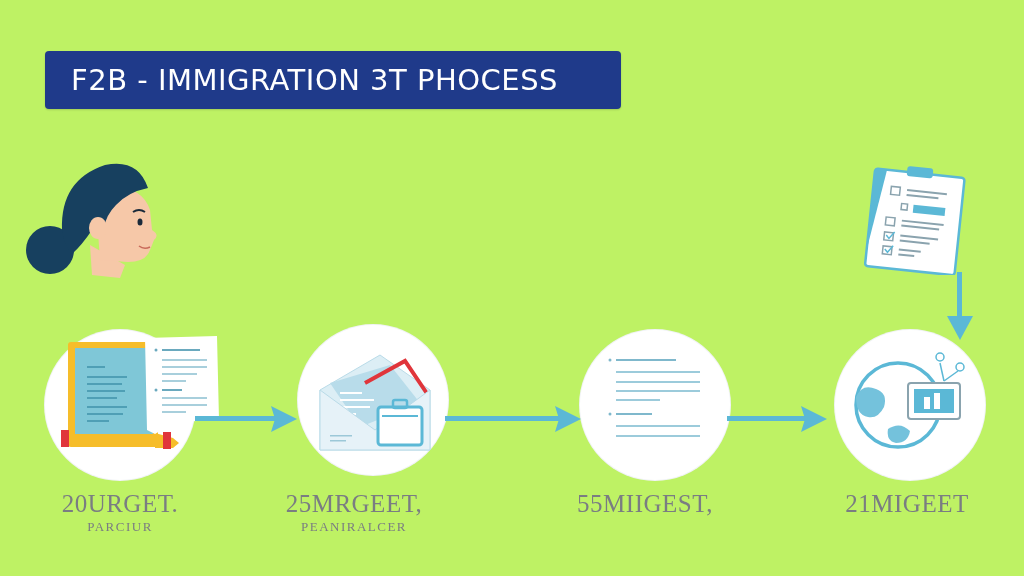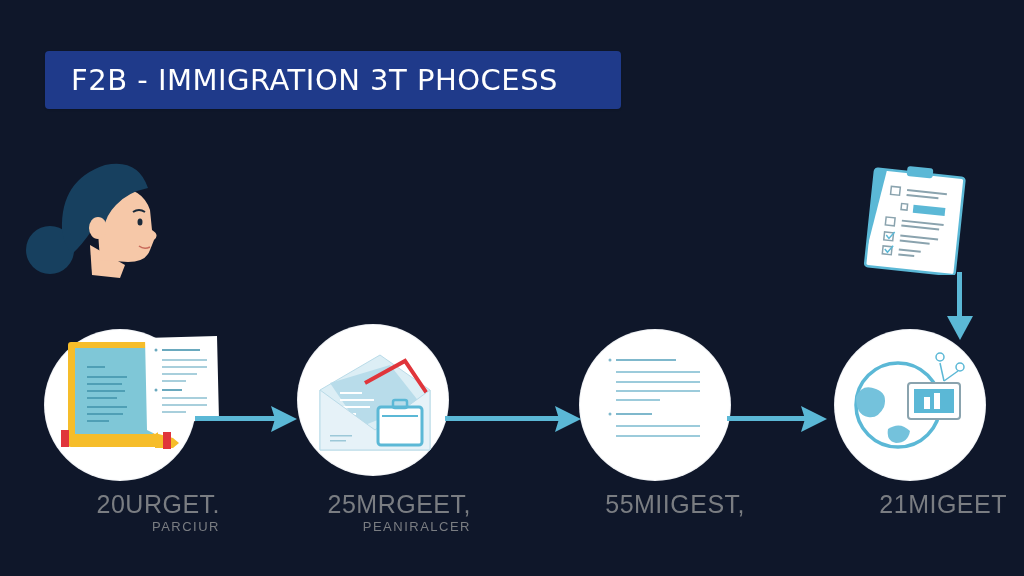--- a/index.html
+++ b/index.html
@@ -8,21 +8,21 @@
       width: 1024px;
       height: 576px;
       background: #ffffff;
       overflow: hidden;
       font-family: "Liberation Sans", "DejaVu Sans", sans-serif;
     }
     .canvas {
       position: relative;
       width: 1024px;
       height: 576px;
-      background: #0f172a;
+      background: #bef264;
     }
     .title-banner {
       position: absolute;
       left: 45px;
       top: 51px;
       width: 576px;
       height: 58px;
       background: #1f3a8a;
       border-radius: 4px;
       box-shadow: 0 1px 2px rgba(0,0,0,0.15);
@@ -49,23 +49,23 @@
       width: 150px;
       height: 150px;
       border-radius: 50%;
       background: #ffffff;
       box-shadow: 0 0 0 1px #f1f3f6;
     }
     .icon-box { position: absolute; }
     .arrow { position: absolute; }
     .step-label {
       position: absolute;
-      text-align: right;
+      text-align: center;
       color: #7a7d82;
-      font-family: Liberation Sans, sans-serif;
+      font-family: Liberation Serif, serif;
       width: 200px;
     }
     .step-label .big {
       display: block;
       font-size: 25px;
       letter-spacing: 0.5px;
       line-height: 28px;
       font-weight: 300;
     }
     .step-label .small {
@@ -235,21 +235,21 @@
   </svg>
   <svg class="arrow" style="left:727px; top:404px;" width="105" height="30" viewBox="0 0 105 30">
     <rect x="0" y="12" width="80" height="5" fill="#5bb8d6"></rect>
     <polygon points="74,2 100,15 74,28 78,15" fill="#5bb8d6"></polygon>
   </svg>
 
   <div class="step-label" style="left:20px; top:490px;">
     <span class="big">20URGET.</span>
     <span class="small">PARCIUR</span>
   </div>
-  <div class="step-label" style="left:271px; top:490px;">
+  <div class="step-label" style="left:254px; top:490px;">
     <span class="big">25MRGEET,</span>
     <span class="small">PEANIRALCER</span>
   </div>
   <div class="step-label" style="left:545px; top:490px;">
     <span class="big">55MIIGEST,</span>
   </div>
   <div class="step-label" style="left:807px; top:490px;">
     <span class="big">21MIGEET</span>
   </div>
 

